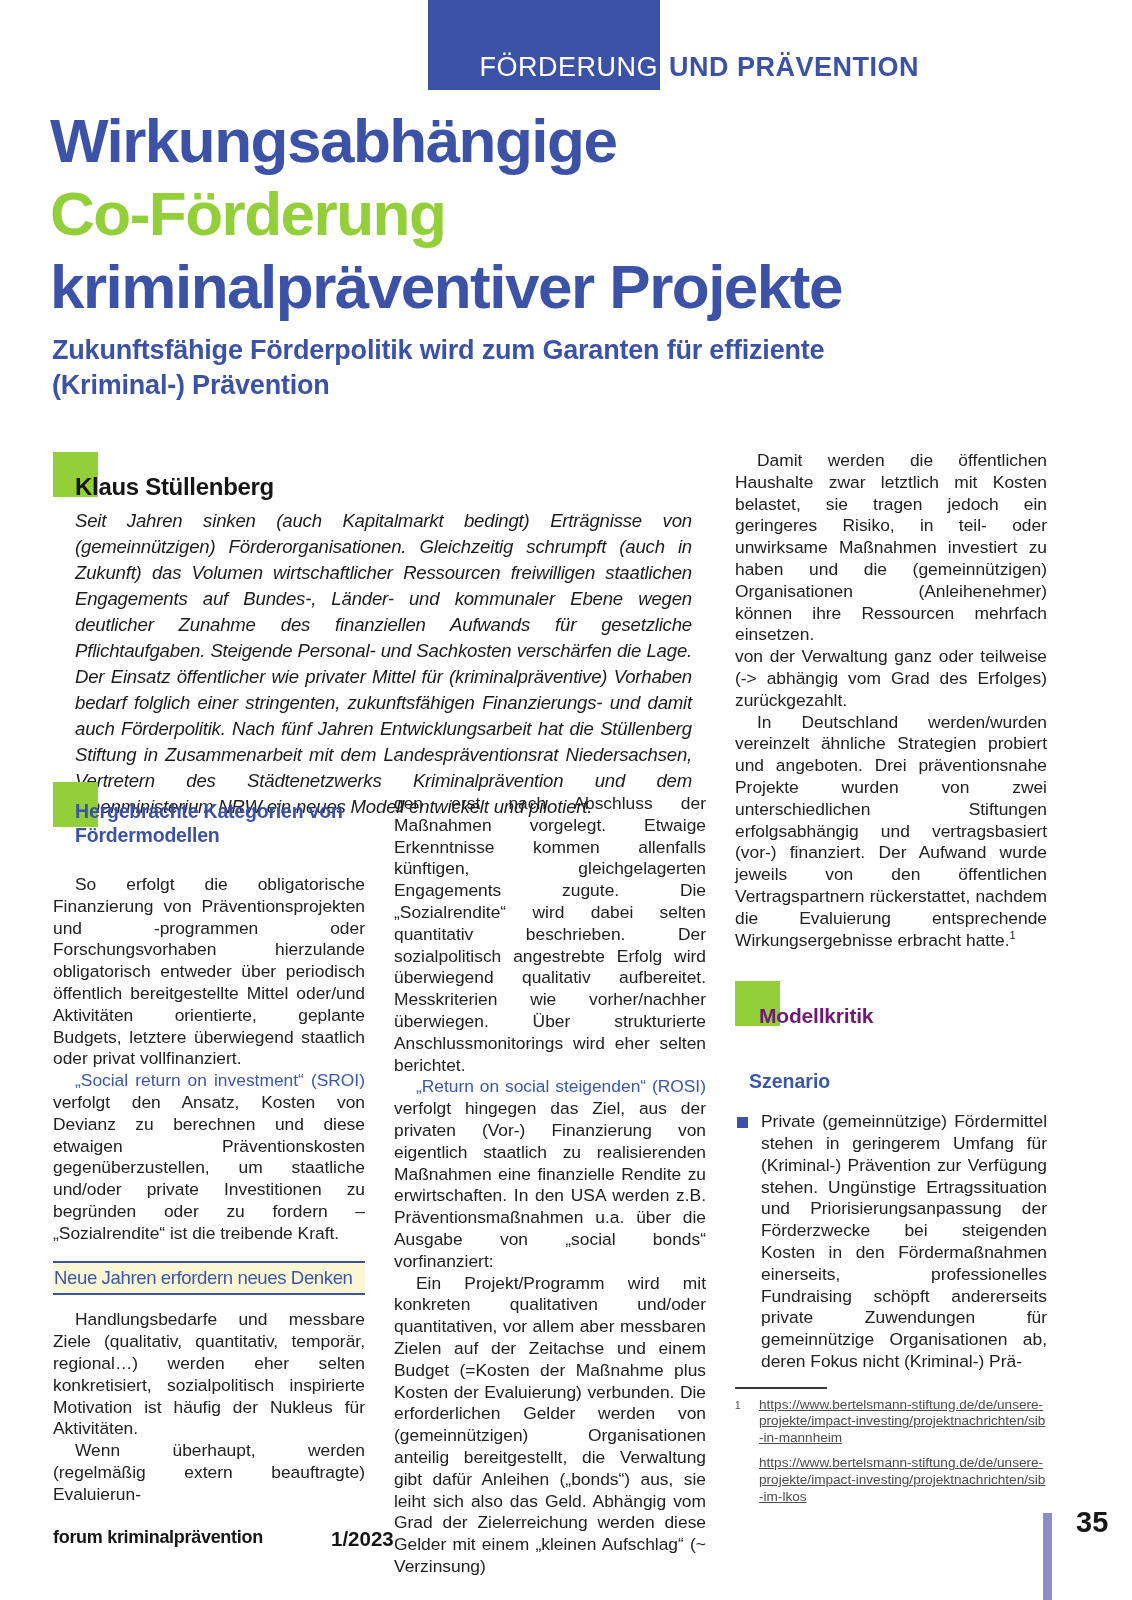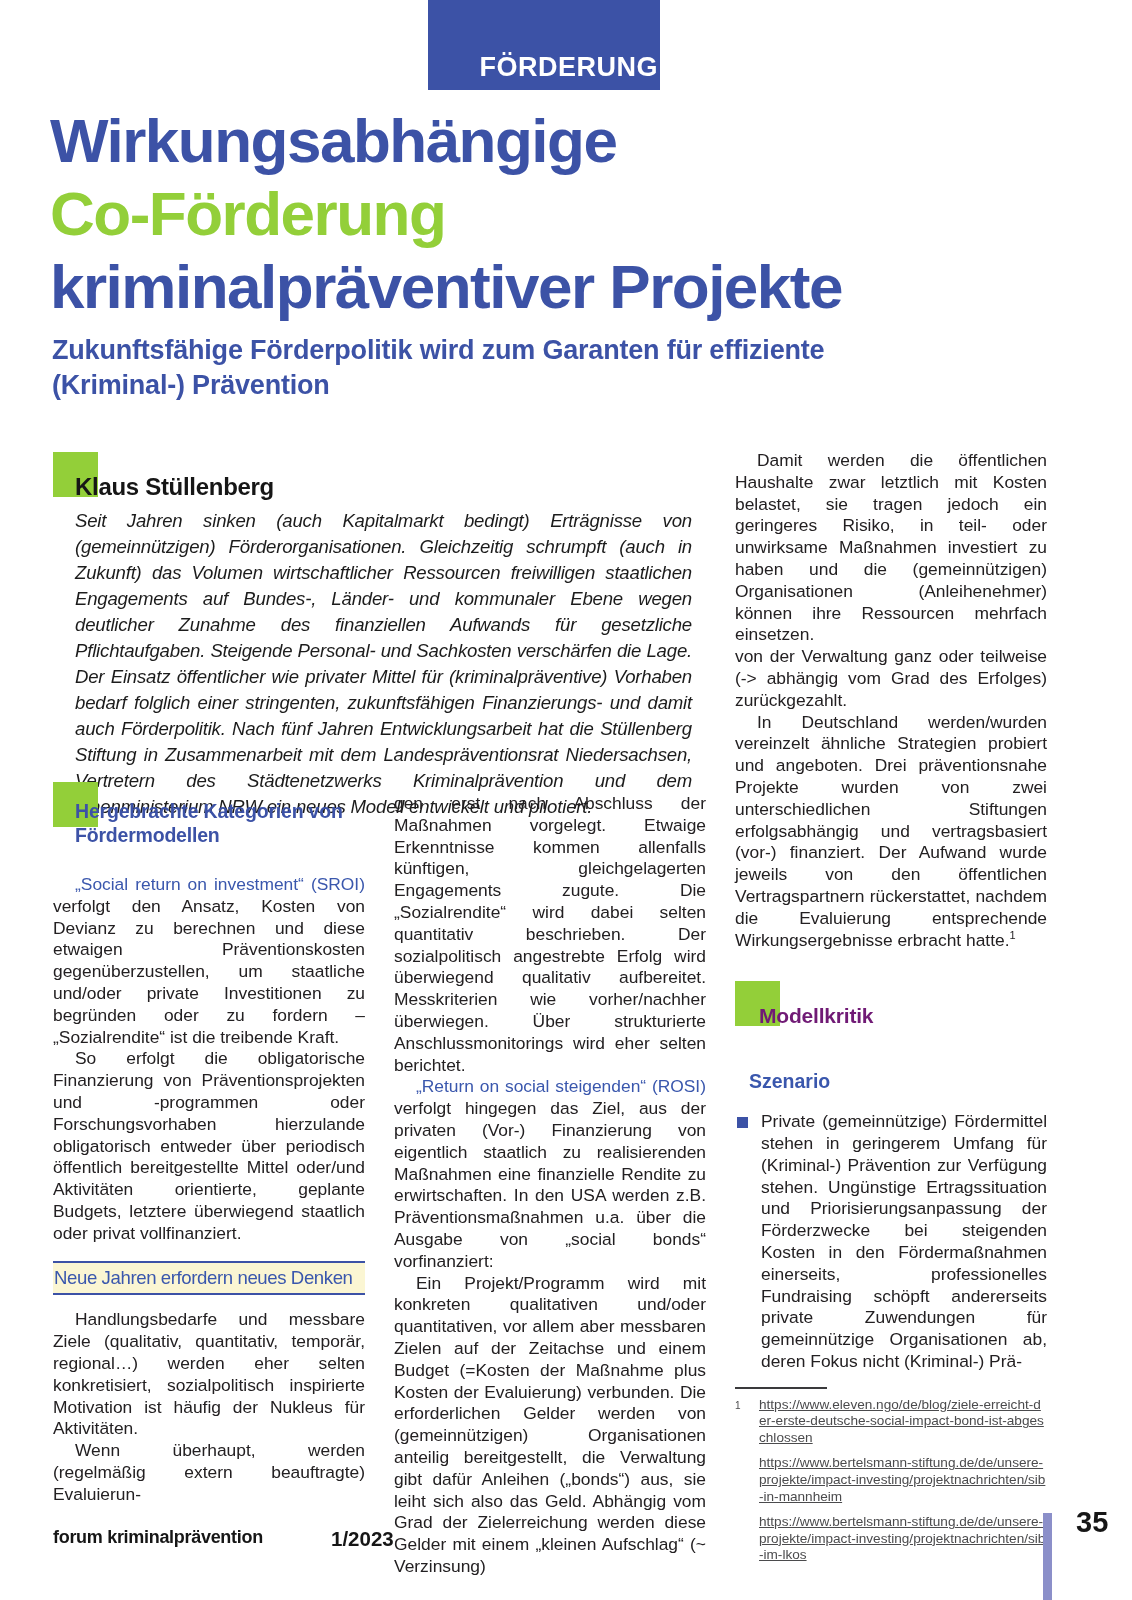--- a/index.html
+++ b/index.html
@@ -4,21 +4,21 @@
 <style>
   html,body{margin:0;padding:0;}
   body{
     width:1132px;height:1600px;position:relative;background:#ffffff;
     font-family:"Liberation Sans",sans-serif;color:#232022;overflow:hidden;
   }
   
   .kicker{position:absolute;top:0;left:428px;display:flex;align-items:flex-end;}
   .kicker-box{
     background:#3c52a6;height:90px;width:232px;display:flex;align-items:flex-end;justify-content:flex-end;
-    color:#ffffff;font-weight:bold;font-size:27px;letter-spacing:.5px;padding:0 2px 7px 0;box-sizing:border-box;
+    color:#ffffff;font-weight:normal;font-size:27px;letter-spacing:.5px;padding:0 2px 7px 0;box-sizing:border-box;
   }
   .kicker-rest{color:#3c52a6;font-weight:bold;font-size:27px;letter-spacing:.5px;margin-left:9px;padding-bottom:7px;}
   
   .title{position:absolute;left:50px;top:104px;font-weight:bold;font-size:62px;line-height:73px;letter-spacing:-1.5px;}
   .title .blue{color:#3c52a6;}
   .title .green{color:#93cf39;}
   .subtitle{position:absolute;left:52px;top:333px;width:800px;color:#3c52a6;font-weight:bold;font-size:27px;line-height:35px;letter-spacing:-.2px;}
   
   .author{position:absolute;left:53px;top:452px;width:400px;height:70px;}
   .green-sq{position:absolute;left:0;top:0;width:45px;height:45px;background:#93cf39;}
@@ -68,20 +68,21 @@
   .page-number{position:absolute;left:1076px;top:1506px;font-weight:bold;font-size:29px;color:#161616;}
   sup.fnref{font-size:11px;line-height:0;}
 </style>
 </head>
 <body>
 
 <div class="kicker">
   <div class="kicker-box">
     <span>FÖRDERUNG</span>
   </div>
+  <span class="kicker-rest">UND PRÄVENTION</span>
 </div>
 
 <div class="title">
   <div class="blue">Wirkungsabhängige</div>
   <div class="green">Co-Förderung</div>
   <div class="blue">kriminalpräventiver Projekte</div>
 </div>
 
 <div class="subtitle">Zukunftsfähige Förderpolitik wird zum Garanten für effiziente (Kriminal-) Prävention</div>
 
@@ -90,22 +91,22 @@
   <div class="author-name">Klaus Stüllenberg</div>
 </div>
 
 <div class="lede">Seit Jahren sinken (auch Kapitalmarkt bedingt) Erträgnisse von (gemeinnützigen) Förderorganisationen. Gleichzeitig schrumpft (auch in Zukunft) das Volumen wirtschaftlicher Ressourcen freiwilligen staatlichen Engagements auf Bundes-, Länder- und kommunaler Ebene wegen deutlicher Zunahme des finanziellen Aufwands für gesetzliche Pflichtaufgaben. Steigende Personal- und Sachkosten verschärfen die Lage. Der Einsatz öffentlicher wie privater Mittel für (kriminalpräventive) Vorhaben bedarf folglich einer stringenten, zukunftsfähigen Finanzierungs- und damit auch Förderpolitik. Nach fünf Jahren Entwicklungsarbeit hat die Stüllenberg Stiftung in Zusammenarbeit mit dem Landespräventionsrat Niedersachsen, Vertretern des Städtenetzwerks Kriminalprävention und dem Innenministerium NRW ein neues Modell entwickelt und pilotiert.</div>
 
 <div class="col col-left">
   <div class="h-block">
     <div class="green-sq"></div>
     <div class="h-text">Hergebrachte Kategorien von Fördermodellen</div>
   </div>
+  <p class="para indent">So erfolgt die obligatorische Finanzierung von Präventionsprojekten und -programmen oder Forschungsvorhaben hierzulande obligatorisch entweder über periodisch öffentlich bereitgestellte Mittel oder/und Aktivitäten orientierte, geplante Budgets, letztere überwiegend staatlich oder privat vollfinanziert.</p>
   <p class="para indent"><span class="lead-blue">„Social return on investment“ (SROI)</span><span> verfolgt den Ansatz, Kosten von Devianz zu berechnen und diese etwaigen Präventionskosten gegenüberzustellen, um staatliche und/oder private Investitionen zu begründen oder zu fordern – „Sozialrendite“ ist die treibende Kraft.</span></p>
-  <p class="para indent">So erfolgt die obligatorische Finanzierung von Präventionsprojekten und -programmen oder Forschungsvorhaben hierzulande obligatorisch entweder über periodisch öffentlich bereitgestellte Mittel oder/und Aktivitäten orientierte, geplante Budgets, letztere überwiegend staatlich oder privat vollfinanziert.</p>
   <div class="callout">Neue Jahren erfordern neues Denken</div>
   <p class="para indent">Handlungsbedarfe und messbare Ziele (qualitativ, quantitativ, temporär, regional…) werden eher selten konkretisiert, sozialpolitisch inspirierte Motivation ist häufig der Nukleus für Aktivitäten.</p>
   <p class="para indent">Wenn überhaupt, werden (regelmäßig extern beauftragte) Evaluierun-</p>
 </div>
 
 <div class="col col-mid">
   <p class="para">gen erst nach Abschluss der Maßnahmen vorgelegt. Etwaige Erkenntnisse kommen allenfalls künftigen, gleichgelagerten Engagements zugute. Die „Sozialrendite“ wird dabei selten quantitativ beschrieben. Der sozialpolitisch angestrebte Erfolg wird überwiegend qualitativ aufbereitet. Messkriterien wie vorher/nachher überwiegen. Über strukturierte Anschlussmonitorings wird eher selten berichtet.</p>
   <p class="para indent"><span class="lead-blue">„Return on social steigenden“ (ROSI)</span><span> verfolgt hingegen das Ziel, aus der privaten (Vor-) Finanzierung von eigentlich staatlich zu realisierenden Maßnahmen eine finanzielle Rendite zu erwirtschaften. In den USA werden z.B. Präventionsmaßnahmen u.a. über die Ausgabe von „social bonds“ vorfinanziert:</span></p>
   <p class="para indent">Ein Projekt/Programm wird mit konkreten qualitativen und/oder quantitativen, vor allem aber messbaren Zielen auf der Zeitachse und einem Budget (=Kosten der Maßnahme plus Kosten der Evaluierung) verbunden. Die erforderlichen Gelder werden von (gemeinnützigen) Organisationen anteilig bereitgestellt, die Verwaltung gibt dafür Anleihen („bonds“) aus, sie leiht sich also das Geld. Abhängig vom Grad der Zielerreichung werden diese Gelder mit einem „kleinen Aufschlag“ (~ Verzinsung)</p>
 </div>
@@ -125,21 +126,20 @@
   <div class="bullet">
     <div class="bullet-marker"></div>
     <div class="bullet-text">Private (gemeinnützige) Fördermittel stehen in geringerem Umfang für (Kriminal-) Prävention zur Verfügung stehen. Ungünstige Ertragssituation und Priorisierungsanpassung der Förderzwecke bei steigenden Kosten in den Fördermaßnahmen einerseits, professionelles Fundraising schöpft andererseits private Zuwendungen für gemeinnützige Organisationen ab, deren Fokus nicht (Kriminal-) Prä-</div>
   </div>
 
   <div class="footnotes">
     <div class="fn-rule"></div>
     <div class="fn-row">
       <span class="fn-marker">1</span>
       <div class="fn-links">
-        <a class="fn-link">https://www.eleven.ngo/de/blog/ziele-erreicht-der-erste-deutsche-social-impact-bond-ist-abgeschlossen</a>
         <a class="fn-link">https://www.bertelsmann-stiftung.de/de/unsere-projekte/impact-investing/projektnachrichten/sib-in-mannheim</a>
         <a class="fn-link">https://www.bertelsmann-stiftung.de/de/unsere-projekte/impact-investing/projektnachrichten/sib-im-lkos</a>
       </div>
     </div>
   </div>
 </div>
 
 <div class="footer-journal">forum kriminalprävention</div>
 <div class="footer-issue">1/2023</div>
 <div class="page-bar"></div>

